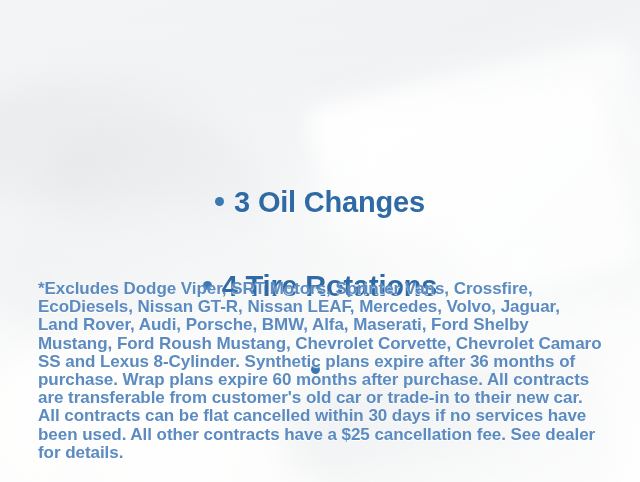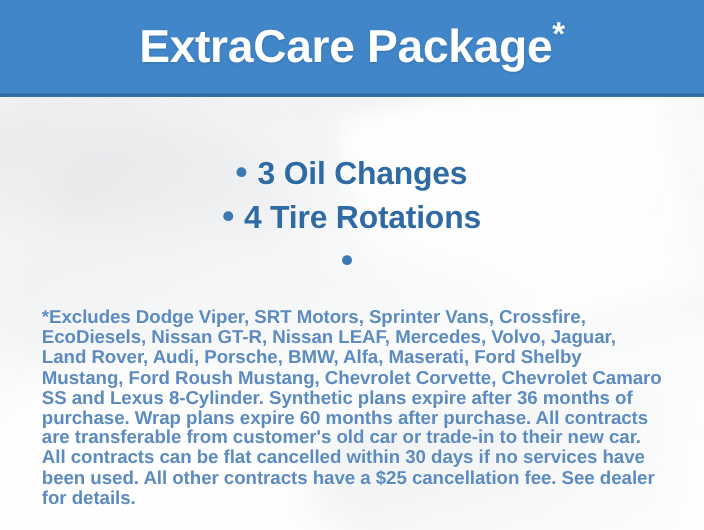--- a/index.html
+++ b/index.html
@@ -180,20 +180,21 @@
   }
   .benefit-item {
     display: block;
     font-size: 29px;
     font-weight: bold;
     color: #2f6aa5;
     line-height: 40px;
     letter-spacing: -0.2px;
     white-space: nowrap;
     text-shadow: 0 1px 1px rgba(255,255,255,0.85);
+    margin-top: 44px;
   }
   .benefit-item .dot {
     display: inline-block;
     width: 9px;
     height: 9px;
     border-radius: 50%;
     background: #3c79b4;
     vertical-align: middle;
     margin-right: 10px;
     position: relative;
@@ -227,25 +228,20 @@
     <div class="blob paper"></div>
     <div class="blob paper2"></div>
     <div class="blob mid"></div>
     <div class="blob hand"></div>
     <div class="blob hand2"></div>
     <div class="blob device"></div>
     <div class="blob device2"></div>
     <div class="bg-veil"></div>
   </div>
 
-  <div class="header-band">
-    <div class="header-title">
-      <span>ExtraCare Package</span><span class="star">*</span>
-    </div>
-  </div>
 
   <div class="content">
 
     <ul class="benefits">
       <li class="benefit-item">
         <span class="dot"></span><span>3 Oil Changes</span>
       </li>
       <li class="benefit-item">
         <span class="dot"></span><span>4 Tire Rotations</span>
       </li>

